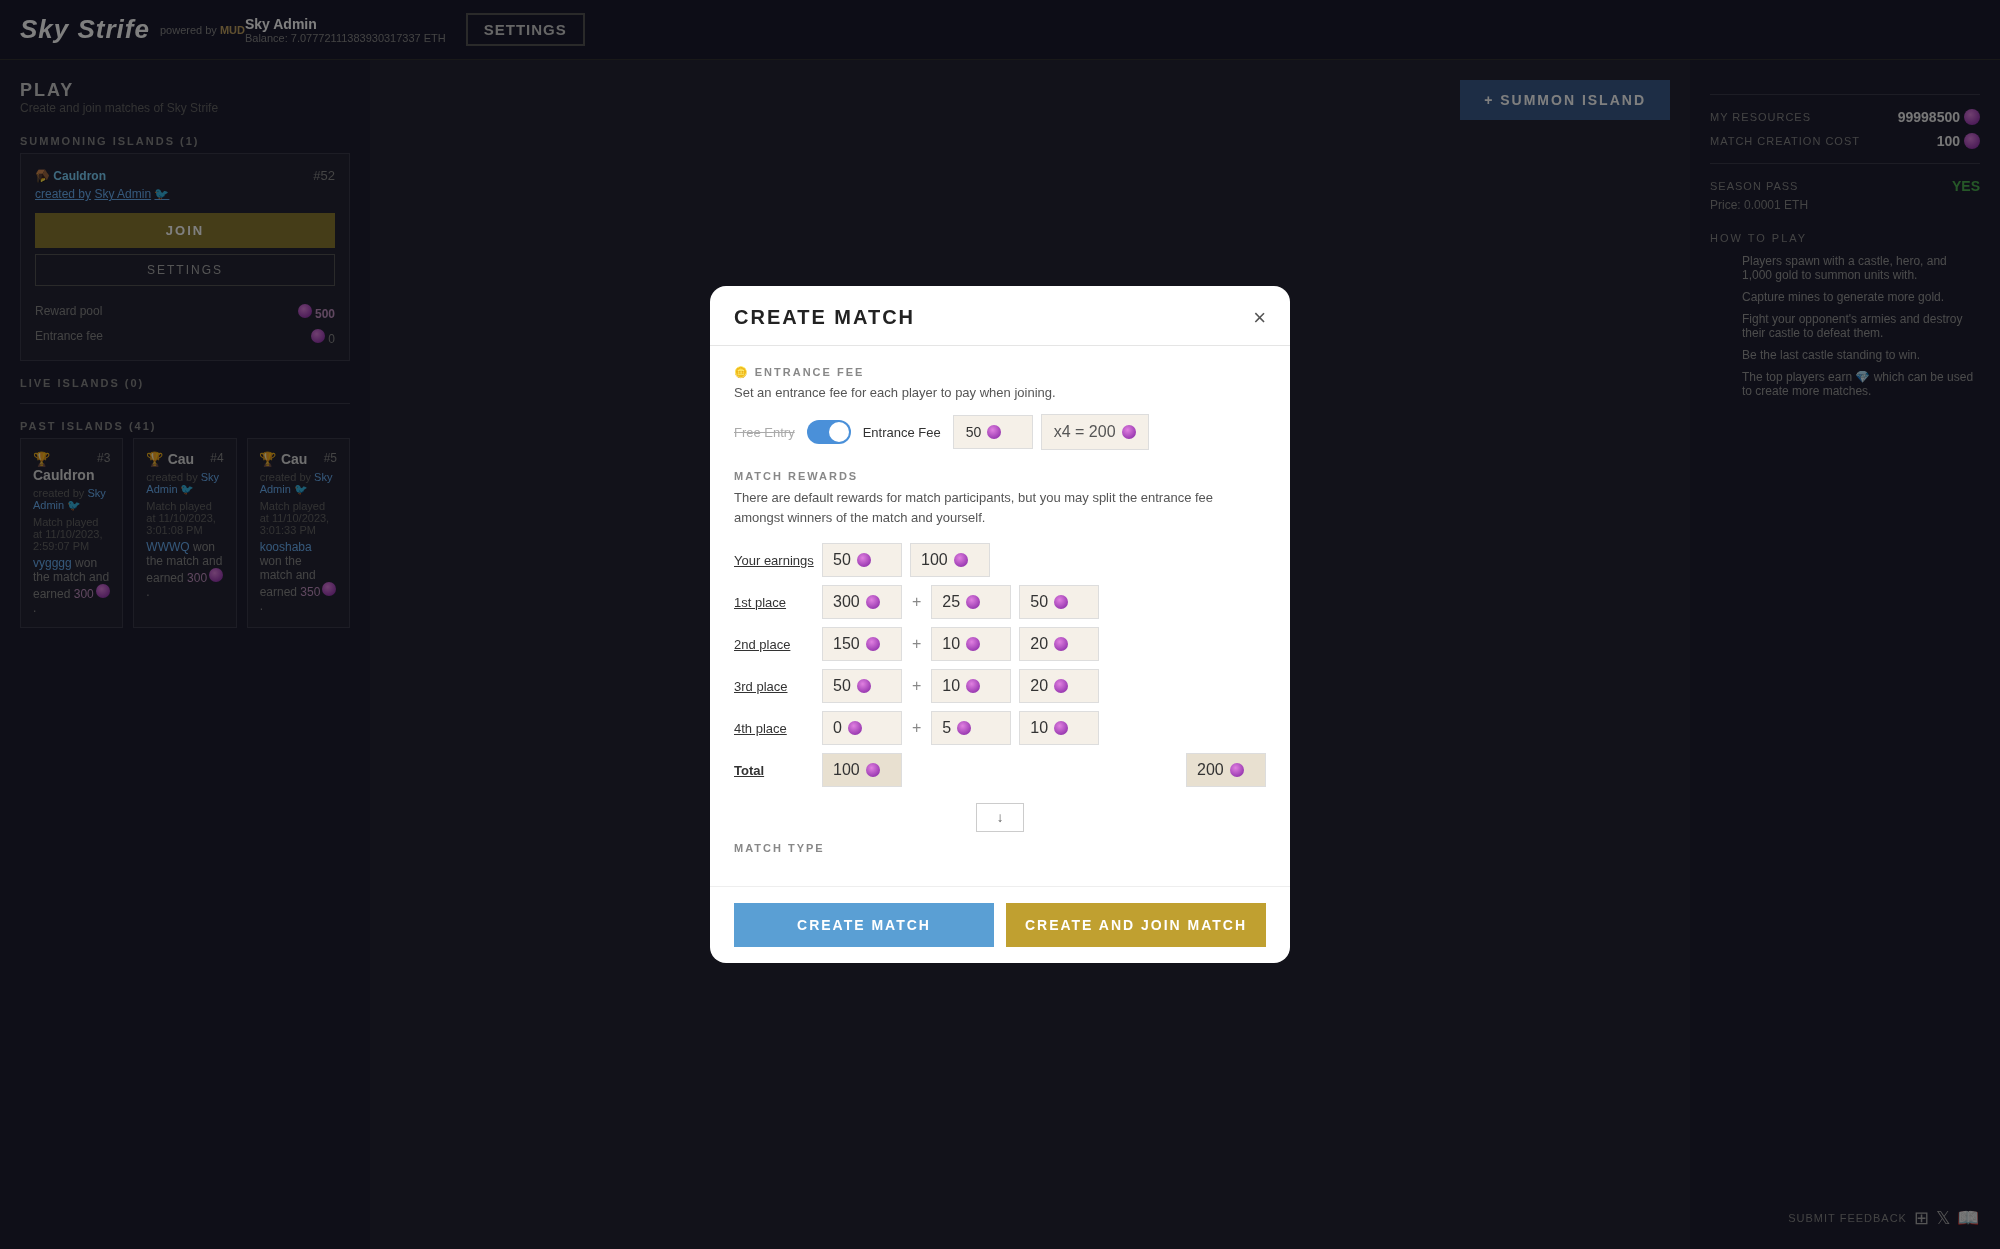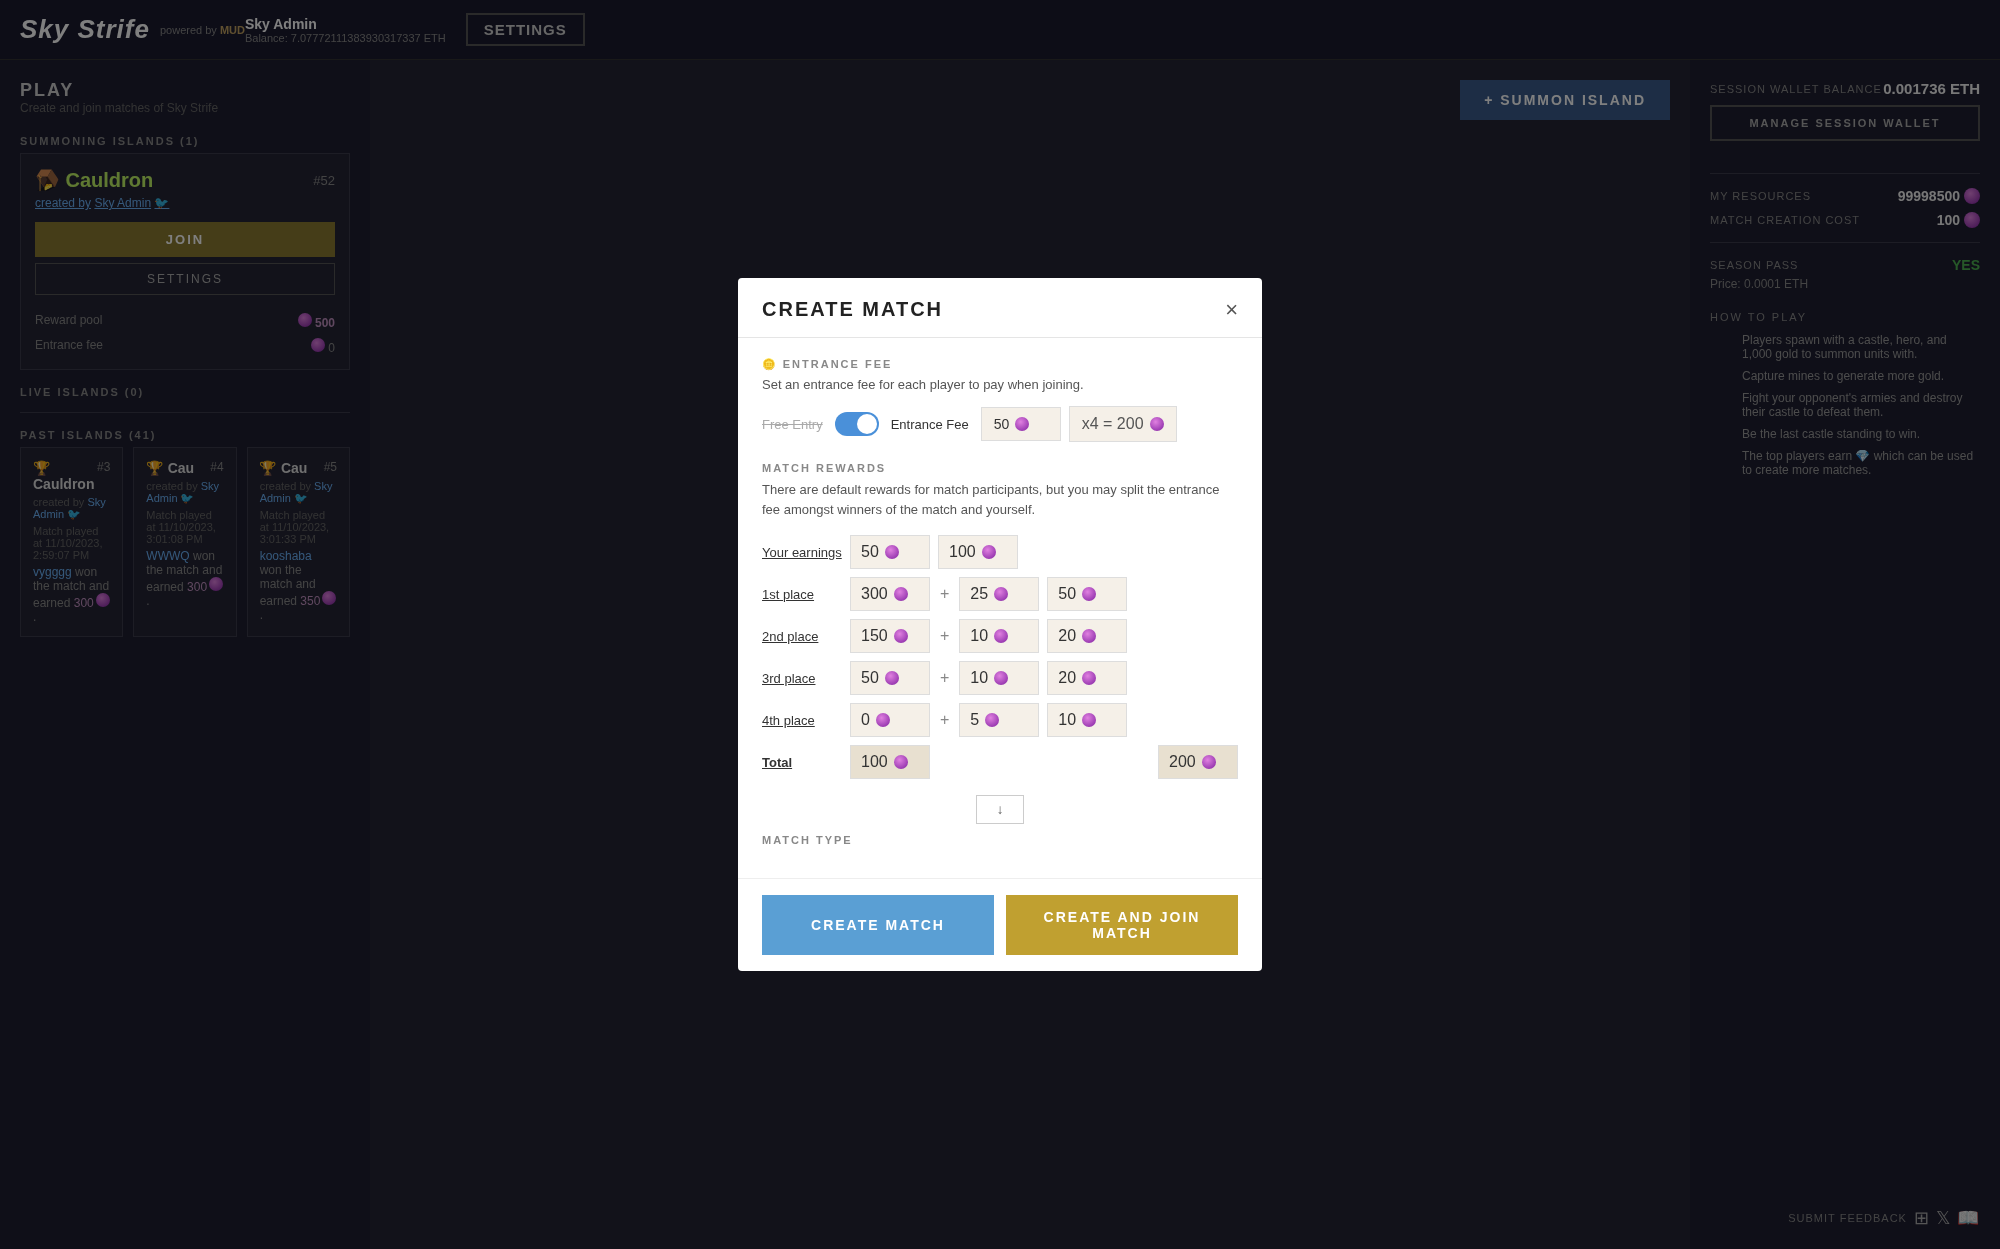--- a/index.html
+++ b/index.html
@@ -135,23 +135,23 @@
     }
 
     .island-card-header {
       display: flex;
       justify-content: space-between;
       align-items: center;
       margin-bottom: 4px;
     }
 
     .island-name {
-      font-size: 20px;
-      font-weight: bold;
-      color: #bef264;
+      font-size: 12px;
+      font-weight: bold;
+      color: #7dd3fc;
     }
 
     .island-num {
       color: #888;
       font-size: 13px;
     }
 
     .island-creator {
       font-size: 12px;
       color: #888;
@@ -419,24 +419,24 @@
       inset: 0;
       background: rgba(0,0,0,0.5);
       z-index: 100;
       display: flex;
       align-items: center;
       justify-content: center;
     }
 
     .modal {
       background: #fff;
-      width: 524px;
+      width: 580px;
       max-height: 700px;
       overflow-y: auto;
-      border-radius: 4px;
+      border-radius: 16px;
       position: relative;
     }
 
     .modal-header {
       padding: 20px 24px 16px;
       border-bottom: 1px solid #e5e5e5;
       display: flex;
       justify-content: space-between;
       align-items: center;
     }
@@ -771,30 +771,20 @@
       <div style="font-size:11px;color:#666;">created by <span style="color:#6ab0f5;">Sky Admin</span> 🐦</div>
       <div class="past-match-date">Match played at 11/10/2023, 3:01:33 PM</div>
       <div class="past-match-winner">
         <span style="color:#6ab0f5;">kooshaba</span> won the match and earned <span class="earn">350</span><span class="gem-sm" style="margin-left:2px;"></span>.
       </div>
     </div>
   </div>
 </div>
 
 <div class="right-panel">
-  <div class="wallet-section">
-    <div class="wallet-row">
-      <span class="wallet-label">SESSION WALLET BALANCE</span>
-      <span class="wallet-val">
-        <span>0.001736</span>
-        <span>ETH</span>
-      </span>
-    </div>
-    <button class="btn-manage">MANAGE SESSION WALLET</button>
-  </div>
 
   <div class="divider"></div>
 
   <div class="resource-row">
     <span class="resource-label">MY RESOURCES</span>
     <span class="resource-val">
       <span>99998500</span>
       <span class="gem-icon"></span>
     </span>
   </div>

